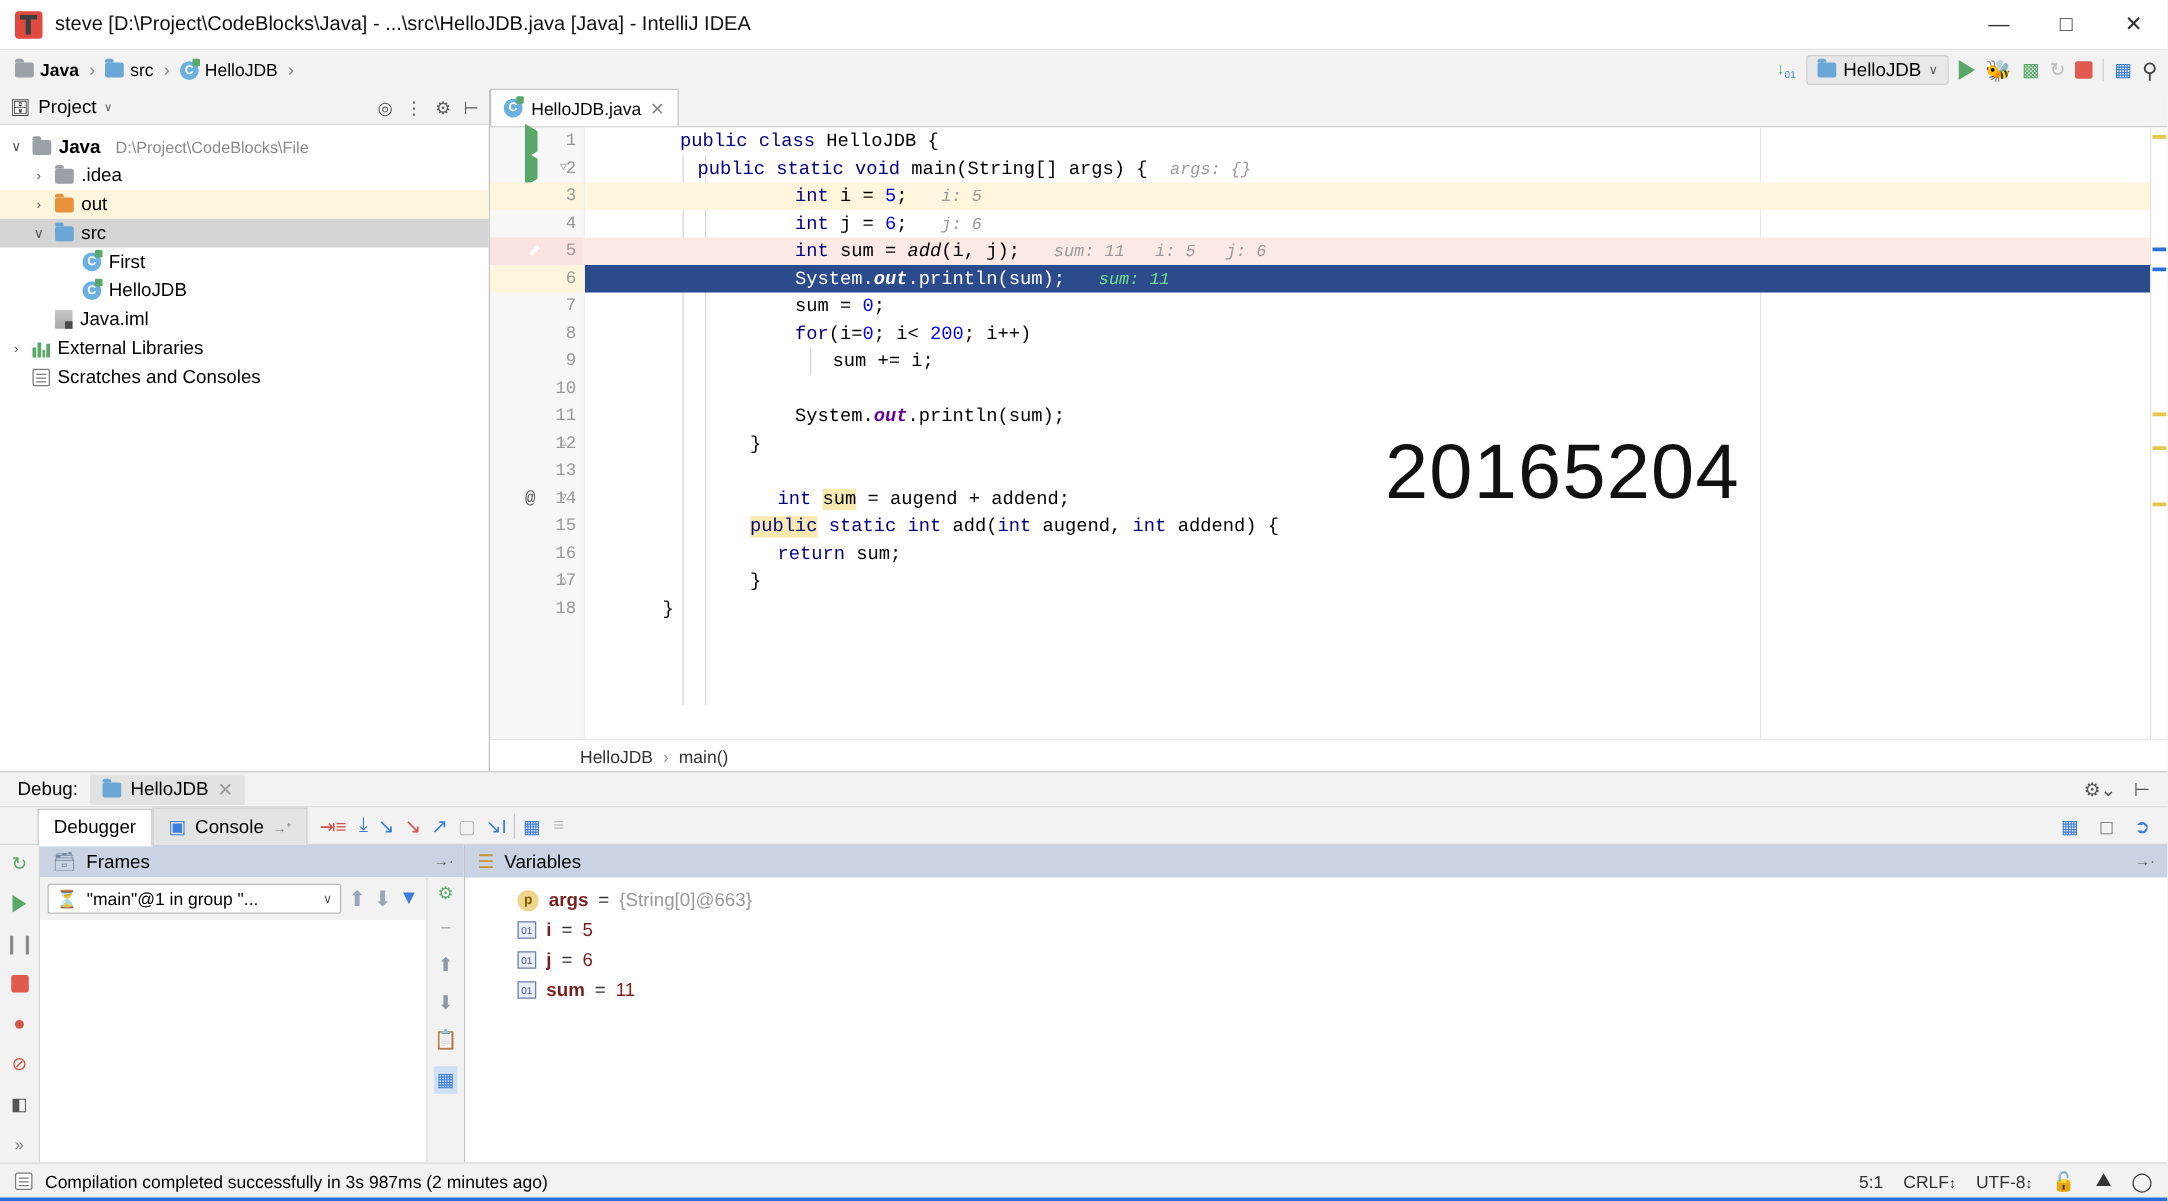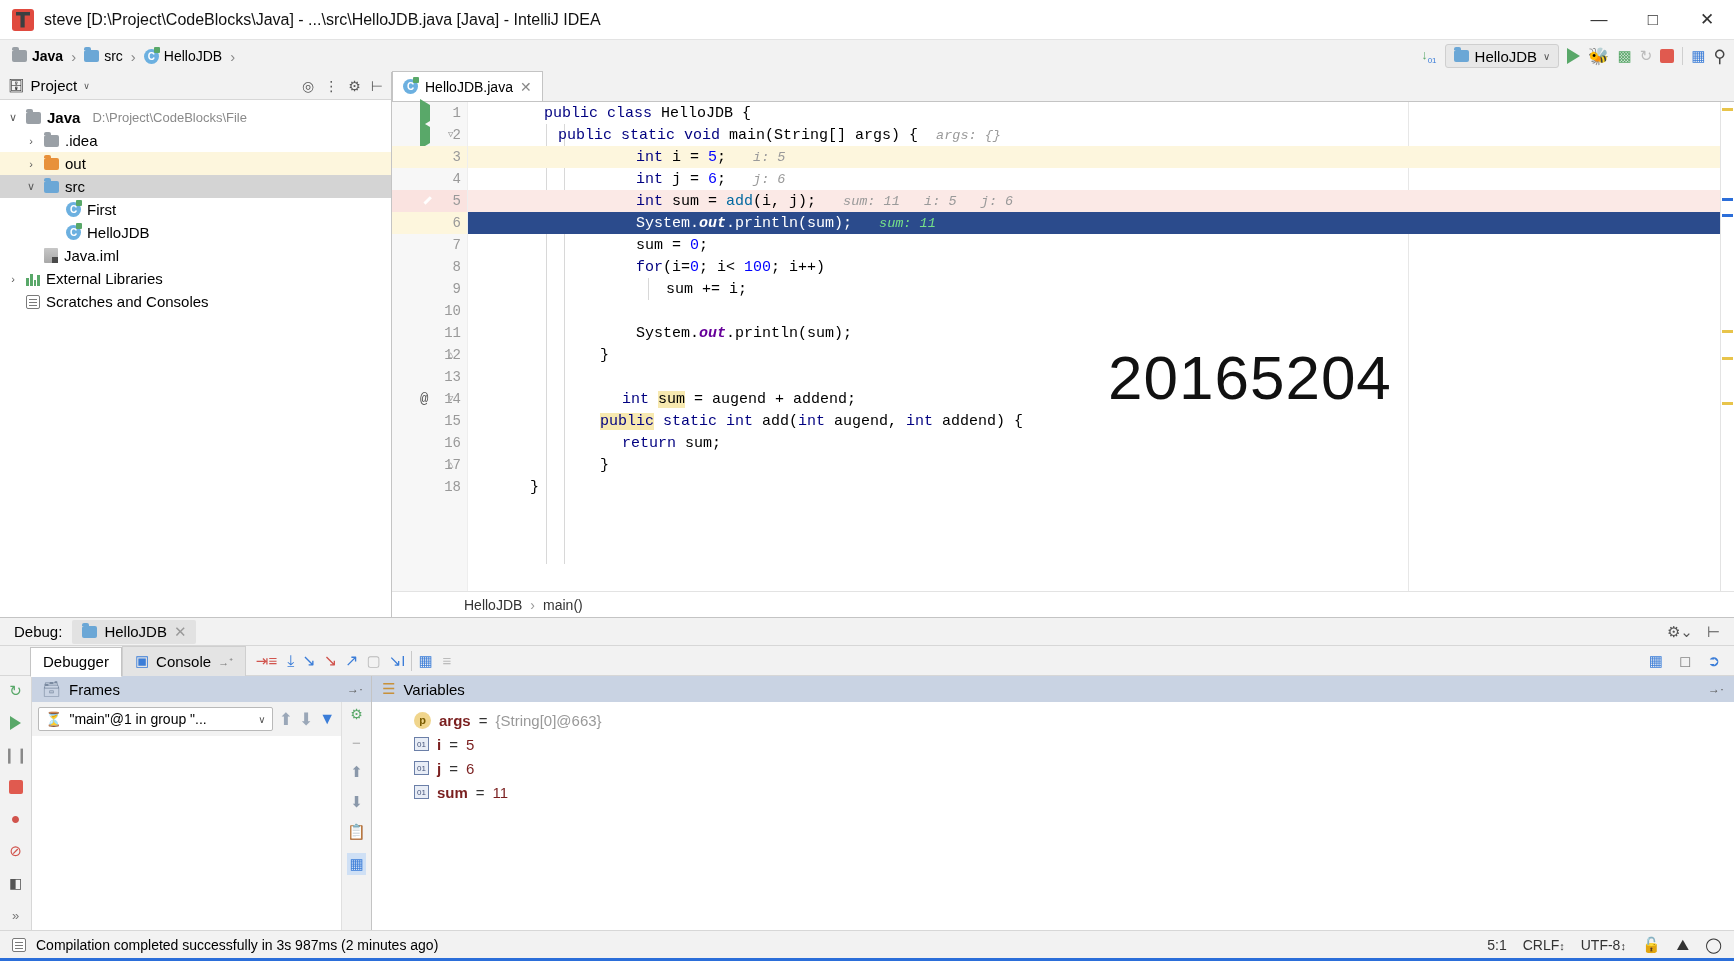--- a/index.html
+++ b/index.html
@@ -81,21 +81,21 @@
   .gat { position:absolute; left:28px; top:3px; color:#555; font-size:14px;}
   .codearea { flex:1; position:relative; overflow:hidden; background:#fff;}
   .cline { height:22px; display:flex; align-items:center; font-family:"Liberation Mono", monospace; font-size:15px;
            white-space:pre; padding-left:8px; position:relative;}
   .cline.err { background:#fbe9e6; }
   .cline.cur { background:#2b4b8c; }
   .cline.cur * { color:#fff !important; }
   .kw { color:#000080; font-weight:normal; }
   .num { color:#0000ff; }
   .stat { color:#660099; font-style:italic; font-weight:bold; }
-  .mth-it { color:#0369a1; }
+  .mth-it { color:#000000; font-style:italic; }
   .hint { color:#9a9a9a; font-style:italic; font-size:13.5px; }
   .cline.cur .hint { color:#76e089 !important; }
   .yhl { background:#f7e9b0; }
   .indentbar { position:absolute; width:1px; background:#d8d8d8; }
   .rightmargin { position:absolute; top:0; bottom:0; width:1px; background:#e7e7e7; left:940px;}
   .watermark { position:absolute; left:640px; top:240px; font-size:62px; letter-spacing:1px; color:#111; font-family:"Liberation Sans", sans-serif;text-align:right;}
   .errstripe { width:14px; background:#fff; border-left:1px solid #e3e3e3; position:relative; flex-shrink:0;}
   .stripe-mark { position:absolute; left:1px; width:11px; height:3px; }
   .bcrumbbar { height:26px; background:#fff; border-top:1px solid #e3e3e3; display:flex;align-items:center;gap:8px;padding-left:72px;font-size:14px;color:#333;}
 
@@ -354,21 +354,21 @@
           <div class="cline hl-y" style="background:#fdf6dd;"><span style="padding-left:160px"><span class="kw">int</span> i = <span class="num">5</span>;   <span class="hint">i: 5</span></span></div>
 
           <div class="cline"><span style="padding-left:160px"><span class="kw">int</span> j = <span class="num">6</span>;   <span class="hint">j: 6</span></span></div>
 
           <div class="cline err"><span style="padding-left:160px"><span class="kw">int</span> sum = <span class="mth-it">add</span>(i, j);   <span class="hint">sum: 11   i: 5   j: 6</span></span></div>
 
           <div class="cline cur"><span style="padding-left:160px">System.<span class="stat">out</span>.println(sum);   <span class="hint">sum: 11</span></span></div>
 
           <div class="cline"><span style="padding-left:160px">sum = <span class="num">0</span>;</span></div>
 
-          <div class="cline"><span style="padding-left:160px"><span class="kw">for</span>(i=<span class="num">0</span>; i&lt; <span class="num">100</span>; i++)</span></div>
+          <div class="cline"><span style="padding-left:160px"><span class="kw">for</span>(i=<span class="num">0</span>; i&lt; <span class="num">200</span>; i++)</span></div>
 
           <div class="cline"><span style="padding-left:190px">sum += i;</span></div>
 
           <div class="cline"></div>
 
           <div class="cline"><span style="padding-left:160px">System.<span class="stat">out</span>.println(sum);</span></div>
 
           <div class="cline"><span style="padding-left:124px">}</span></div>
 
           <div class="cline"></div>

